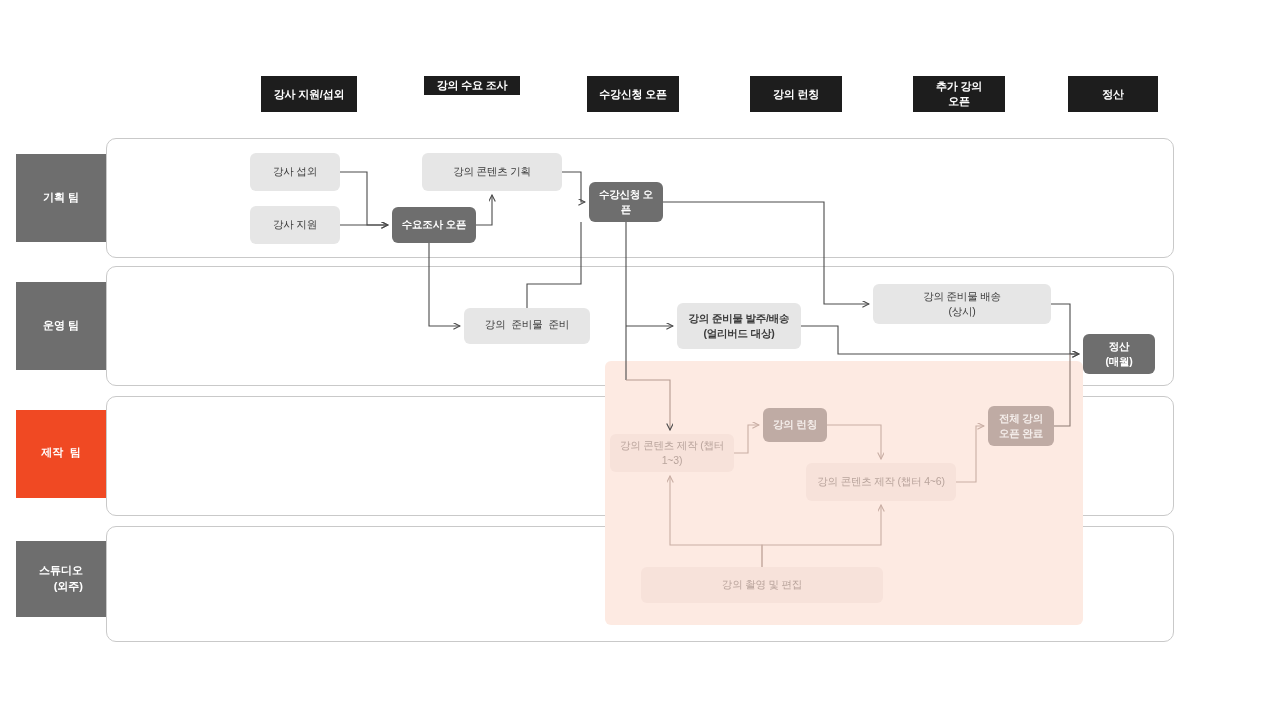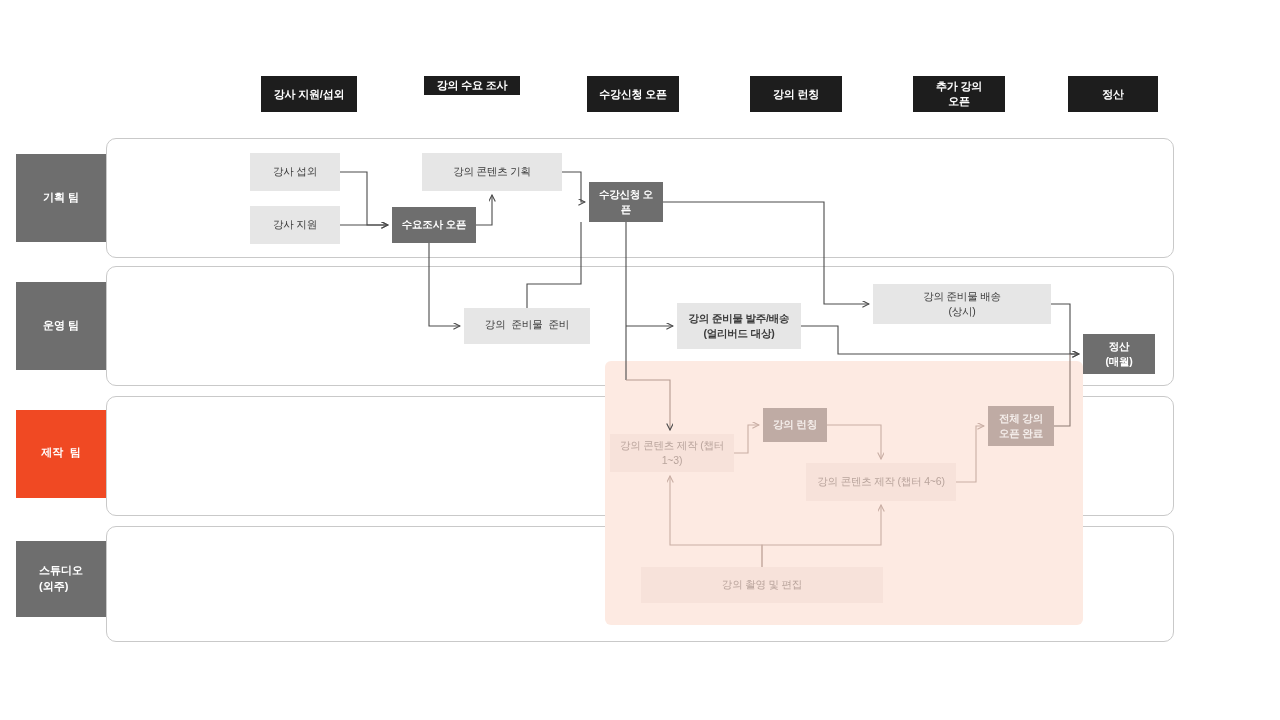--- a/index.html
+++ b/index.html
@@ -41,38 +41,38 @@
     left: 16px;
     width: 90px;
     background: #6e6e6e;
     color: #ffffff;
     font-size: 11px;
     font-weight: 700;
     line-height: 1.45;
     display: flex;
     align-items: center;
     justify-content: center;
-    text-align: left;
+    text-align: right;
     white-space: pre-line;
   }
   .lane-tag.accent { background: #f04923; }
 
   
   #highlight {
     position: absolute;
     left: 605px; top: 361px;
     width: 478px; height: 264px;
     background: #fdeae2;
     border-radius: 6px;
   }
 
   
   .node {
     position: absolute;
-    border-radius: 0;
+    border-radius: 6px;
     display: flex;
     align-items: center;
     justify-content: center;
     text-align: center;
     font-size: 10.5px;
     line-height: 1.45;
     letter-spacing: -0.2px;
     white-space: pre-line;
     padding: 2px 6px;
   }

